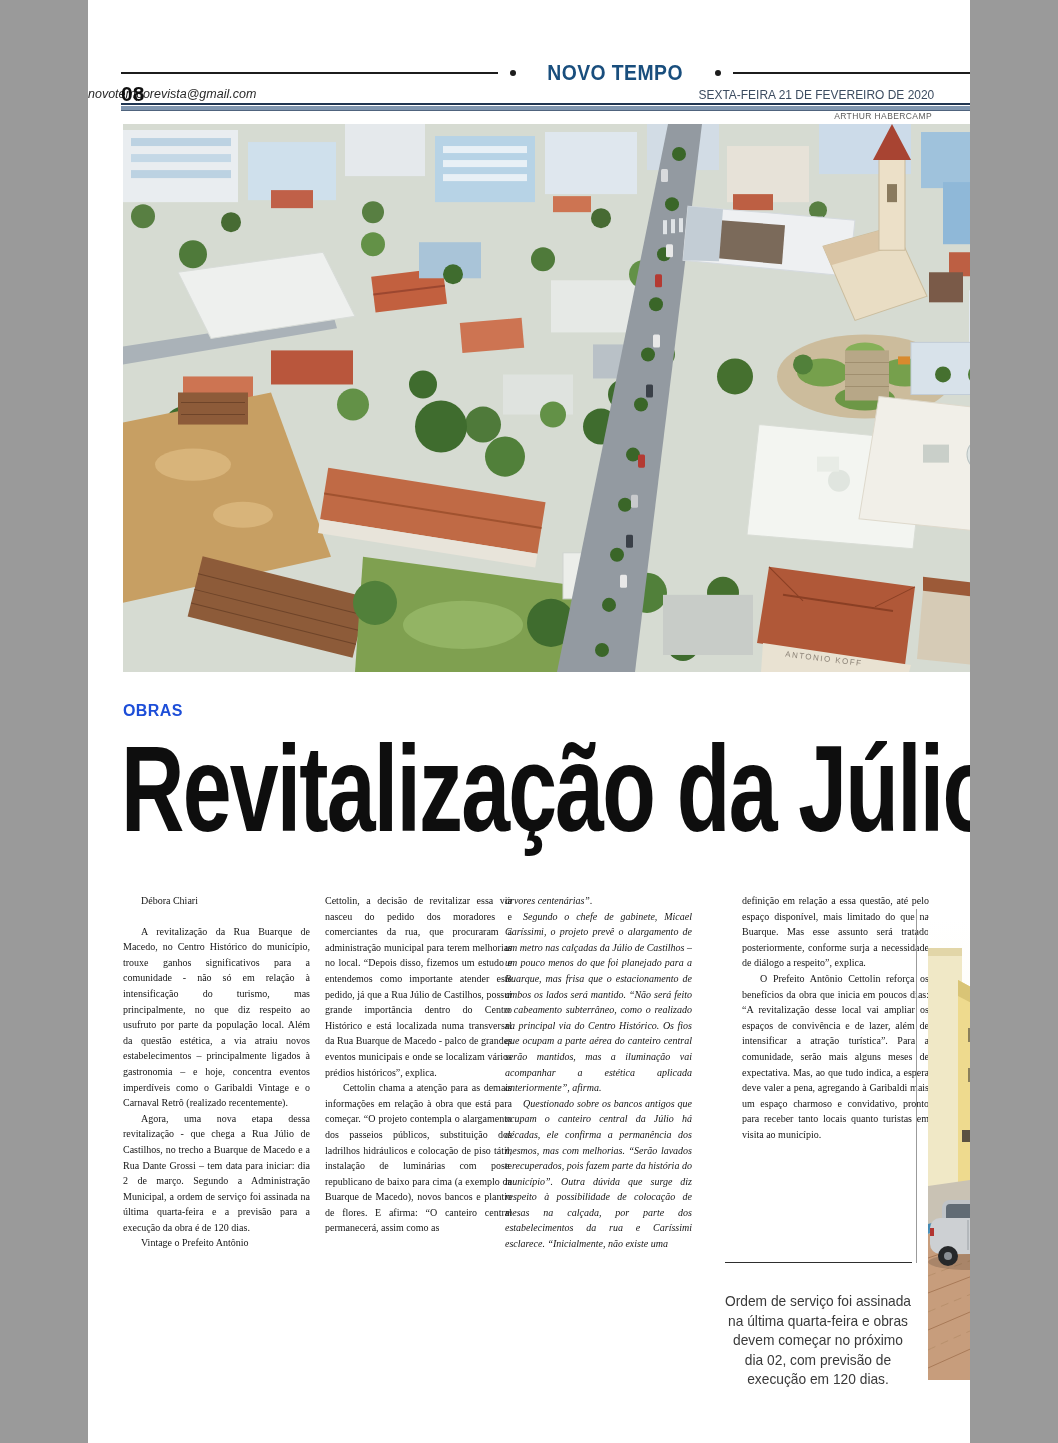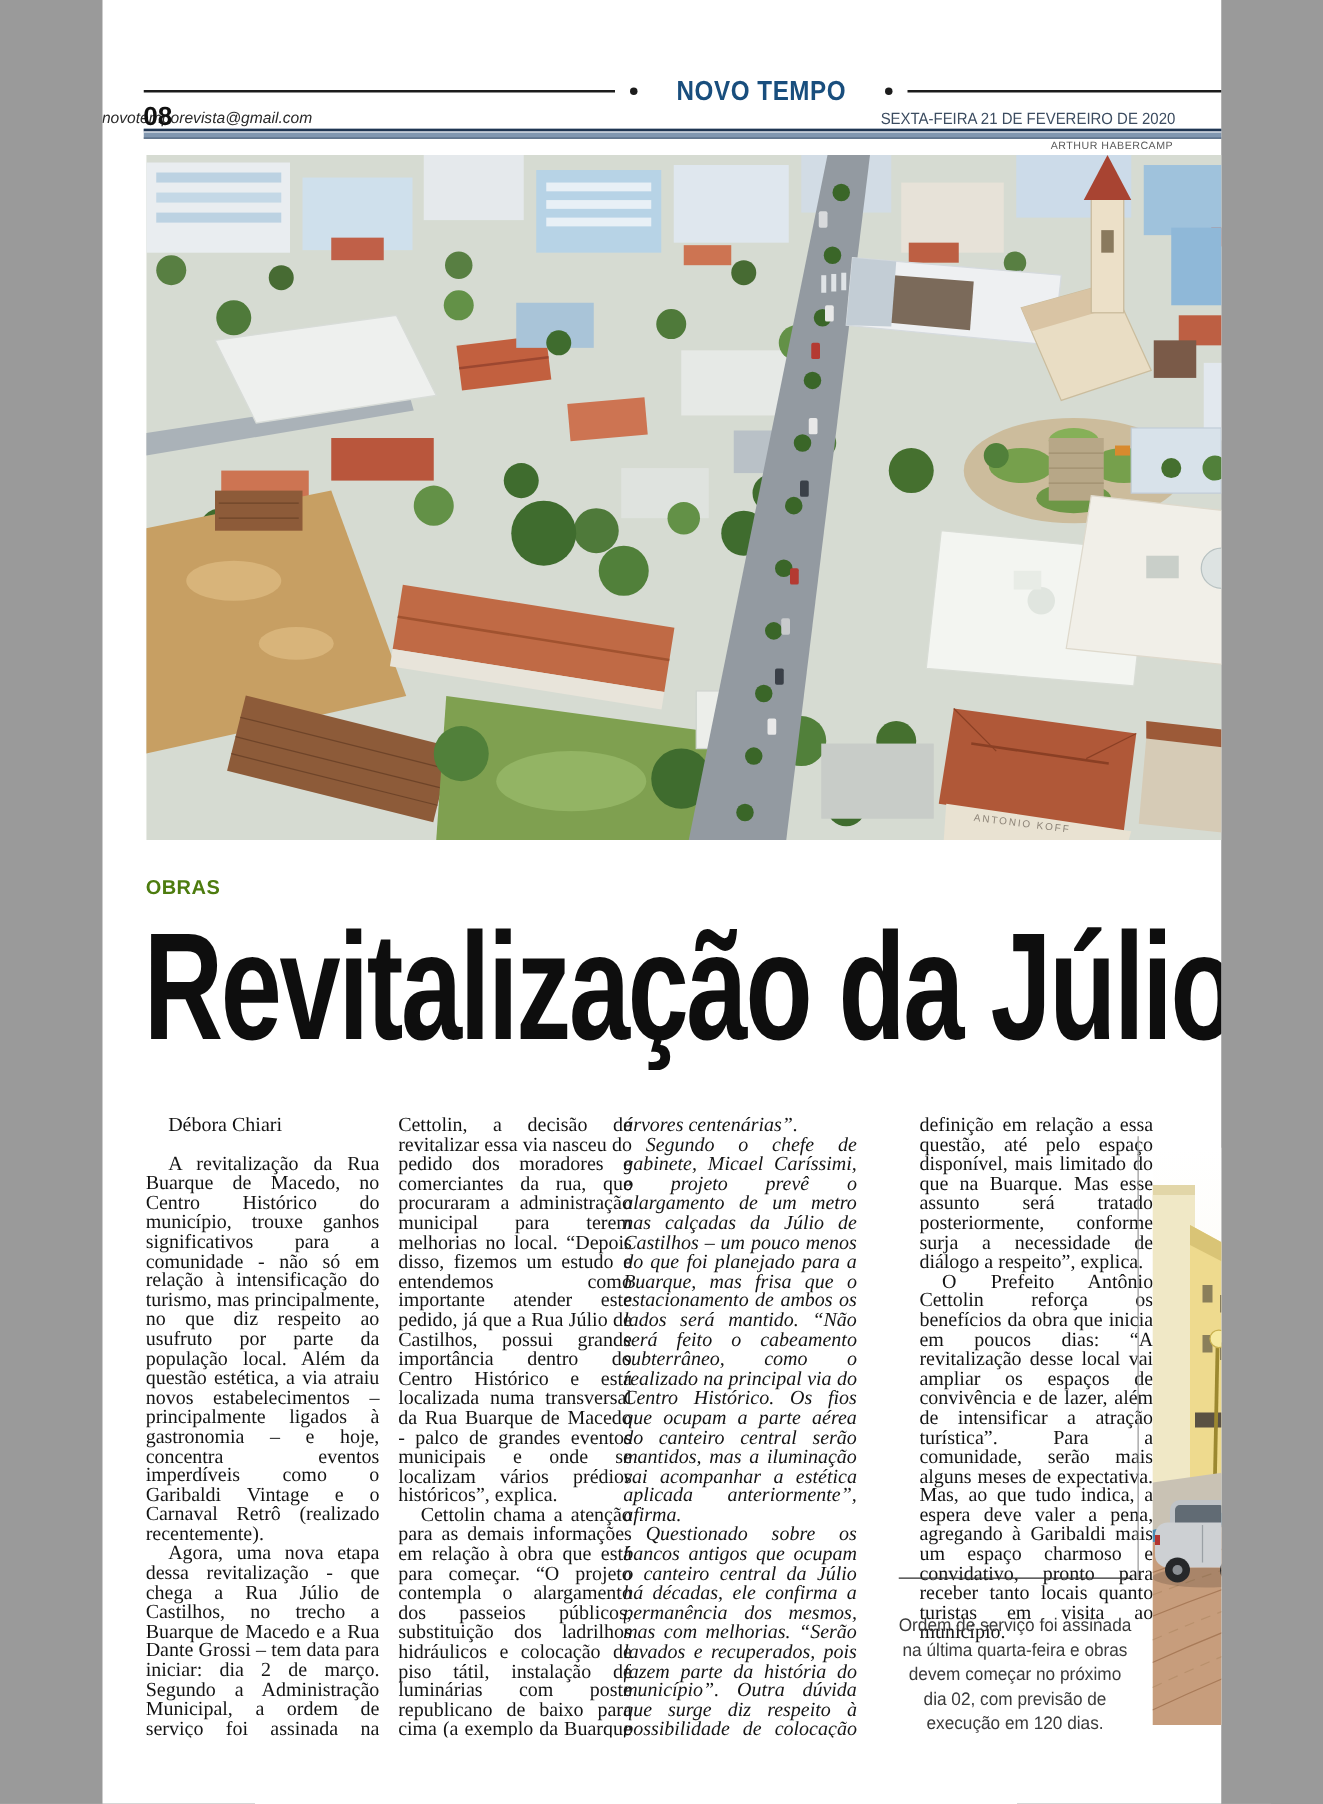--- a/index.html
+++ b/index.html
@@ -1,17 +1,17 @@
 <!DOCTYPE html>
 <html lang="pt"><head>
 <meta charset="utf-8">
 <style>
   html,body{margin:0;padding:0;background:#9a9a9a;}
   .page{position:relative;width:882px;height:1443px;background:#ffffff;margin:0 auto;
-        overflow:hidden;font-family:"Liberation Sans",sans-serif;padding-left:13px;}
+        overflow:hidden;font-family:"Liberation Sans",sans-serif;}
 
   
   .header-rule-row{position:absolute;left:33px;top:60px;width:989px;display:flex;align-items:center;}
   .hline{flex:1;height:2px;background:#1c1c1c;}
   .hdot{width:6px;height:6px;border-radius:50%;background:#1c1c1c;margin:0 12px;flex:none;}
   .masthead{font-weight:bold;font-size:22px;color:#194e7d;margin:0 10px;white-space:nowrap;
             transform:scaleX(.88);letter-spacing:.5px;}
   .email{position:absolute;top:87px;left:0;width:100%;text-align:left;font-style:italic;
          font-size:12.5px;color:#2a2a2a;}
   .pagenum{position:absolute;left:33px;top:82px;font-size:21px;font-weight:bold;color:#101010;}
@@ -19,30 +19,30 @@
             transform:scaleX(.92);transform-origin:100% 50%;}
   .band{position:absolute;left:33px;top:103px;width:989px;height:5px;background:#8197b0;
         border-top:2px solid #203652;border-bottom:1px solid #50647e;box-shadow:inset 0 1px 0 #fff;}
 
   
   .credit{position:absolute;right:38px;top:111px;font-size:8.5px;color:#5a5a5a;letter-spacing:.4px;}
   .aerial{position:absolute;left:35px;top:124px;width:987px;height:548px;}
   .aerial svg,.street svg{width:100%;height:100%;display:block;}
 
   
-  .section{position:absolute;left:35px;top:702px;font-size:16px;font-weight:bold;color:#4d7c0f;
+  .section{position:absolute;left:35px;top:702px;font-size:16px;font-weight:bold;color:#1d4ed8;
            letter-spacing:.4px;}
   .headline-clip{position:absolute;left:33px;top:728px;width:1025px;height:128px;overflow:hidden;}
   .headline{display:inline-block;white-space:nowrap;font-weight:bold;font-size:122px;line-height:122px;
             letter-spacing:-2.5px;color:#0e0e0e;transform:scaleX(.72);transform-origin:0 0;}
 
   
   .bodyarea{position:absolute;left:35px;top:893px;width:1023px;height:497px;
             font-family:"Liberation Serif",serif;}
-  .col{position:absolute;top:0;width:187px;height:497px;overflow:hidden;font-size:16px;
+  .col{position:absolute;top:0;width:187px;height:497px;overflow:hidden;font-size:10px;
        line-height:15.6px;text-align:justify;color:#141414;}
   .col p{margin:0;}
   .col p.indent{text-indent:18px;}
   .col p.byline{margin-bottom:15px;}
   #col1{left:0;} #col2{left:202px;} #col3{left:382px;font-style:italic;} #col4{left:602px;margin-left:17px;}
   .vdivider{position:absolute;left:793px;top:16px;width:1px;height:354px;background:#9b9b9b;}
   .caption-rule{position:absolute;left:602px;top:369px;width:187px;height:1px;background:#2e2e2e;}
   .caption{position:absolute;left:597px;top:399px;width:196px;text-align:center;
            font-family:"Liberation Sans",sans-serif;font-size:14.5px;line-height:19.5px;color:#3a3a3a;
            transform:scaleX(.95);transform-origin:50% 0;}

